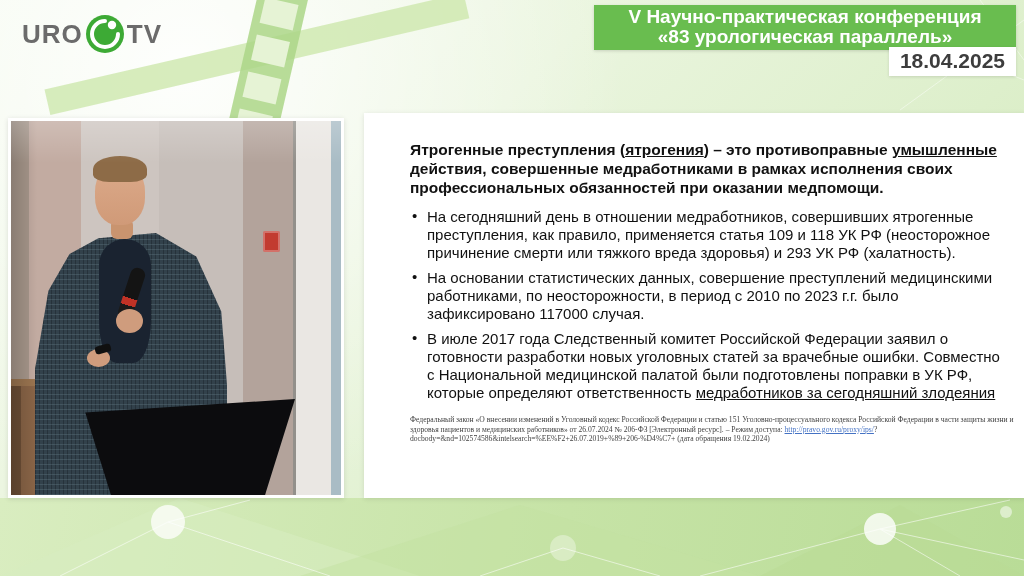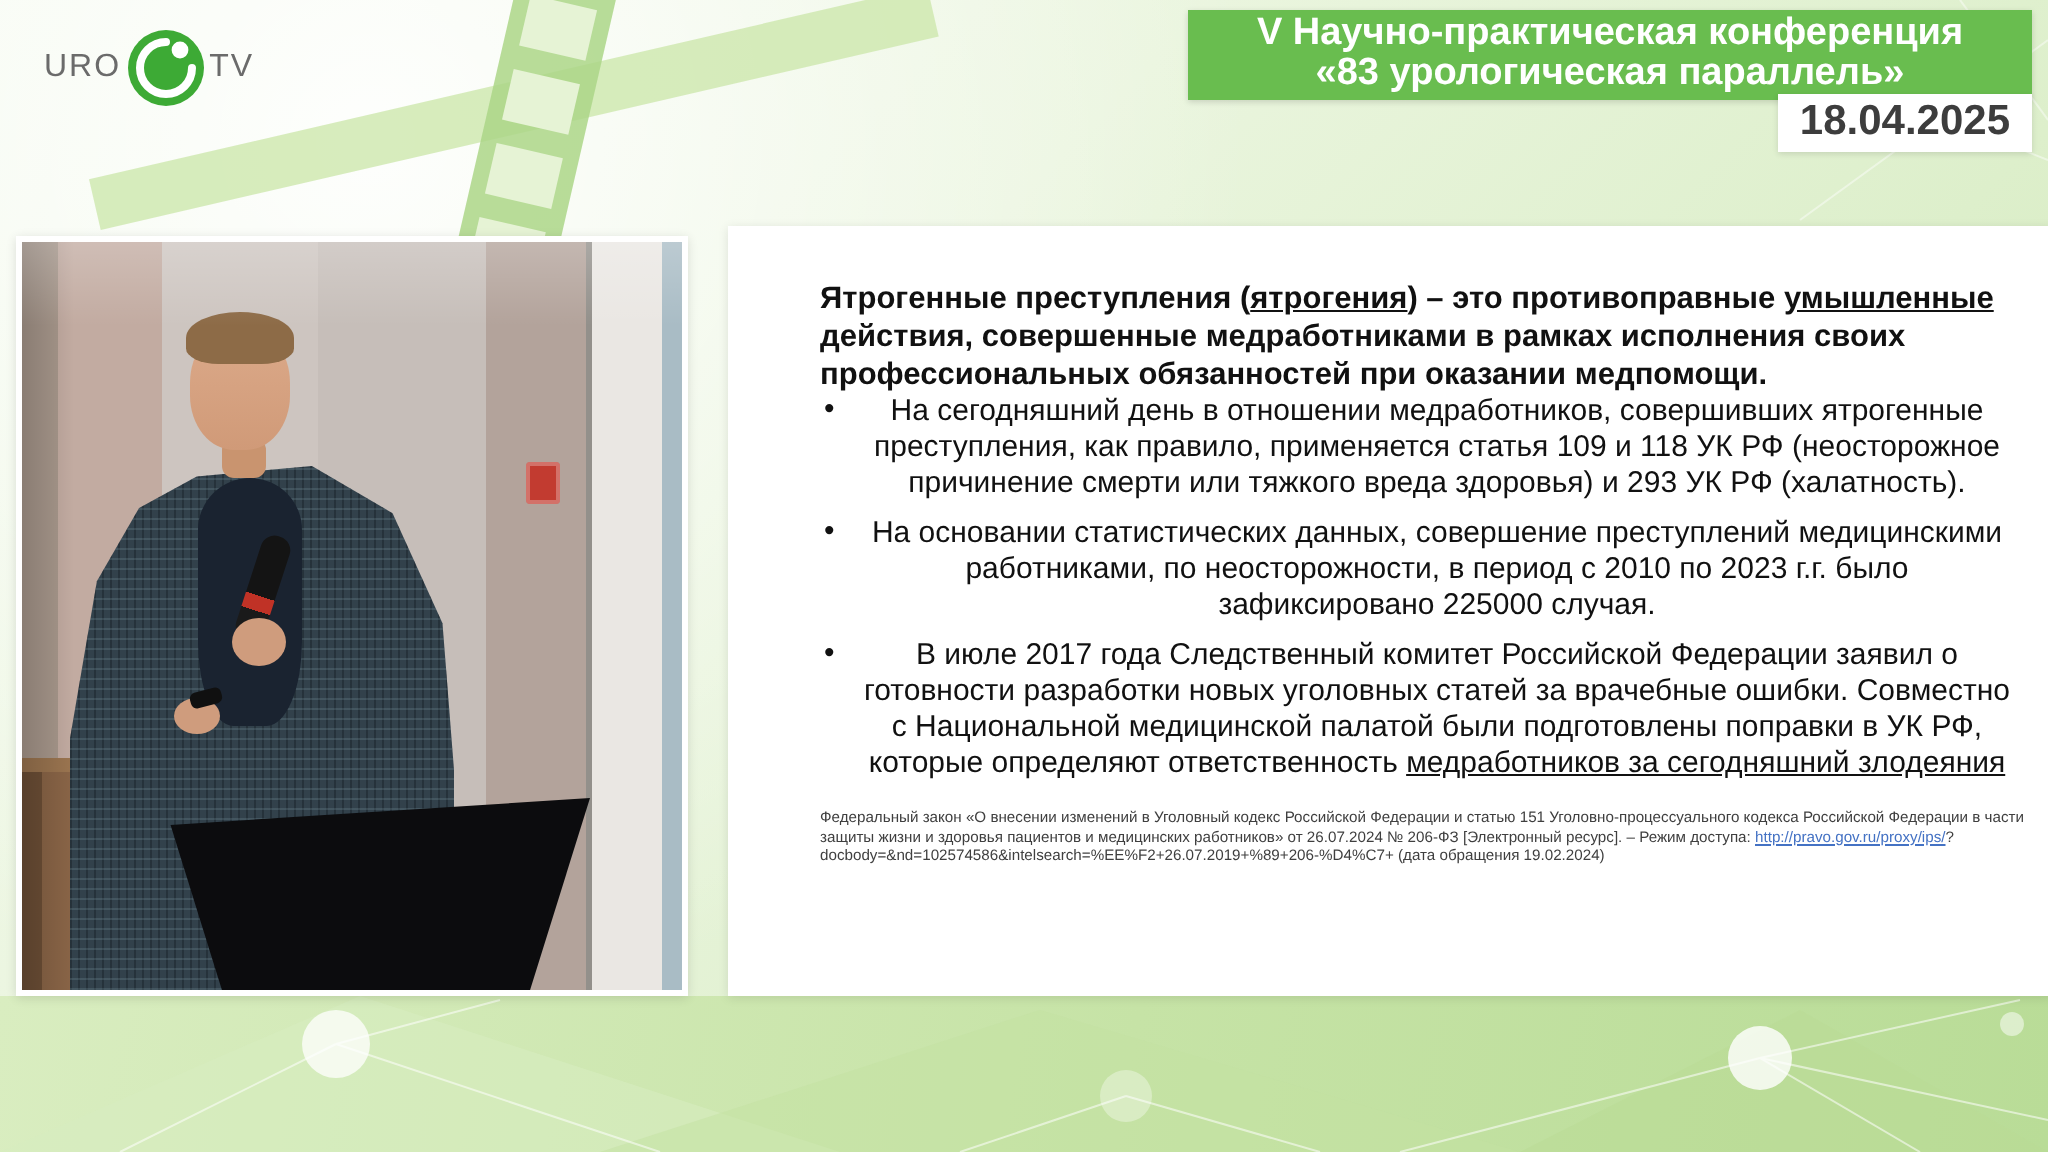--- a/index.html
+++ b/index.html
@@ -15,21 +15,21 @@
 
   
   .bg-bottom {
     position:absolute; left:0; right:0; top:498px; bottom:0;
     background:linear-gradient(100deg,#d9edc0 0%,#c6e3a6 55%,#b9dc97 100%);
   }
   .bg-svg { position:absolute; inset:0; pointer-events:none; }
 
   
   .logo { position:absolute; left:22px; top:14px; display:flex; align-items:center; }
-  .logo-text { font-size:16px; letter-spacing:1px; color:#6b6b6b; font-weight:400; }
+  .logo-text { font-size:26px; letter-spacing:1px; color:#6b6b6b; font-weight:700; }
   .logo-icon { width:40px; height:40px; margin:0 2px; }
 
   .banner {
     position:absolute; top:5px; right:8px; width:422px;
     background:#69bd4f; color:#ffffff; text-align:center;
     font-weight:bold; font-size:19px; line-height:20px; padding:2px 6px 3px;
     box-shadow:0 1px 3px rgba(0,0,0,.15);
   }
   .date-badge {
     position:absolute; top:47px; right:8px;
@@ -80,24 +80,24 @@
   .clicker { position:absolute; left:84px; top:224px; width:16px; height:8px; background:#101010; border-radius:3px; transform:rotate(-15deg); }
 
   
   .slide {
     position:absolute; left:364px; top:113px; width:662px; height:385px;
     background:#ffffff; padding:27px 22px 10px 46px; color:#111111;
     box-shadow:0 1px 5px rgba(0,0,0,.10);
   }
   .slide-title { font-size:15.5px; font-weight:bold; line-height:19px; width:596px; }
   .u { text-decoration:underline; }
-  .bullets { list-style:none; width:600px;text-align:center; }
+  .bullets { list-style:none; margin-top:11px; width:600px; }
   .bullets li { position:relative; padding-left:17px; font-size:15px; line-height:18px; margin-bottom:7px; }
   .bullets li::before { content:"•"; position:absolute; left:2px; top:-1px; font-size:15px; }
-  .footnote { margin-top:13px; width:604px; font-size:7.6px; line-height:9.6px; color:#3f3f3f; }
+  .footnote { margin-top:13px; width:604px; font-size:7.6px; line-height:9.6px; color:#3f3f3f;font-family:Liberation Serif, serif; }
   .footnote .link { color:#4472c4; text-decoration:underline; cursor:pointer; }
 </style>
 </head>
 <body>
 
 <div class="stage">
 
   <div class="bg-bottom"></div>
   <svg class="bg-svg" width="1024" height="576" viewBox="0 0 1024 576">
     <g transform="rotate(-13 260 45)">
@@ -167,20 +167,20 @@
       <div class="hand-right"></div>
       <div class="podium"></div>
     </div>
   </div>
 
   <div class="slide">
     <div class="slide-title"><span>Ятрогенные преступления (</span><span class="u">ятрогения</span><span>) – это противоправные </span><span class="u">умышленные</span><span> действия, совершенные медработниками в рамках исполнения своих профессиональных обязанностей при оказании медпомощи.</span></div>
 
     <ul class="bullets">
       <li><span>На сегодняшний день в отношении медработников, совершивших ятрогенные преступления, как правило, применяется статья 109 и 118 УК РФ (неосторожное причинение смерти или тяжкого вреда здоровья) и 293 УК РФ (халатность).</span></li>
-      <li><span>На основании статистических данных, совершение преступлений медицинскими работниками, по неосторожности, в период с 2010 по 2023 г.г. было зафиксировано 225000 случая.</span></li>
+      <li><span>На основании статистических данных, совершение преступлений медицинскими работниками, по неосторожности, в период с 2010 по 2023 г.г. было зафиксировано 117000 случая.</span></li>
       <li><span>В июле 2017 года Следственный комитет Российской Федерации заявил о готовности разработки новых уголовных статей за врачебные ошибки. Совместно с Национальной медицинской палатой были подготовлены поправки в УК РФ, которые определяют ответственность </span><span class="u">медработников за сегодняшний злодеяния</span></li>
     </ul>
 
     <div class="footnote"><span>Федеральный закон «О внесении изменений в Уголовный кодекс Российской Федерации и статью 151 Уголовно-процессуального кодекса Российской Федерации в части защиты жизни и здоровья пациентов и медицинских работников» от 26.07.2024 № 206-ФЗ [Электронный ресурс]. – Режим доступа: </span><a class="link">http://pravo.gov.ru/proxy/ips/</a><span>?docbody=&amp;nd=102574586&amp;intelsearch=%EE%F2+26.07.2019+%89+206-%D4%C7+ (дата обращения 19.02.2024)</span></div>
   </div>
 
 </div>
 
 </body></html>

